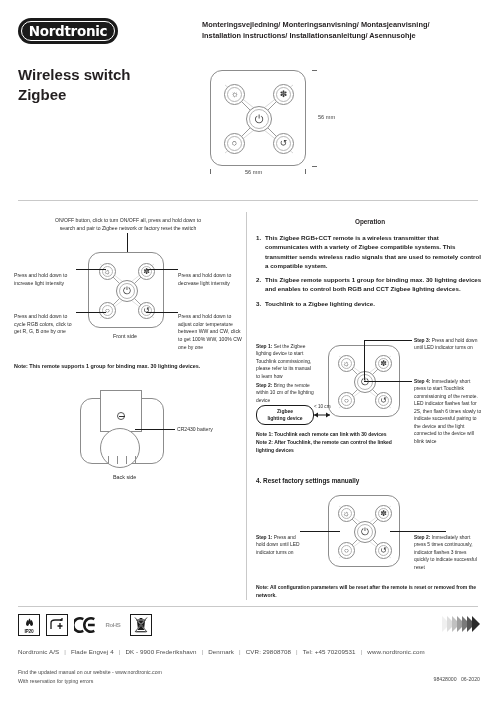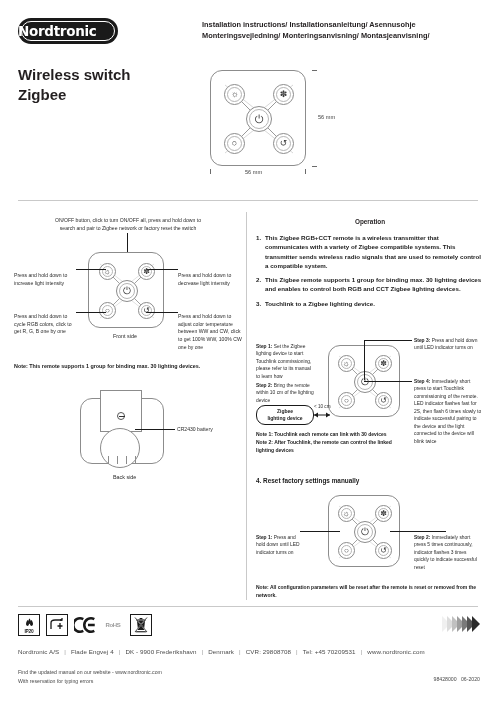--- a/index.html
+++ b/index.html
@@ -14,21 +14,21 @@
   }
   .page { position:absolute; inset:0; }
 
   
   .header { position:absolute; left:18px; top:18px; width:460px; height:38px; }
   .logo {
     position:absolute; left:0; top:0;
     width:100px; height:26px;
     background:#1a1a1a;
     border-radius:13px;
-    display:flex; align-items:center; 
+    display:flex; align-items:center; justify-content:center;
   }
   .logo::before{
     content:""; position:absolute; left:3px; top:3px; right:3px; bottom:3px;
     border:1px solid #ffffff; border-radius:11px;
   }
   .logo-text {
     color:#ffffff; font-size:13.5px; font-weight:bold; letter-spacing:-0.3px;
     font-family:"DejaVu Sans", sans-serif; position:relative; z-index:2;
   }
   .header-langs {
@@ -142,22 +142,22 @@
 </head>
 <body>
 
 <div class="page">
 
   <div class="header">
     <div class="logo">
       <span class="logo-text">Nordtronic</span>
     </div>
     <div class="header-langs">
+      <div>Monteringsvejledning/ Monteringsanvisning/ Montasjeanvisning/</div>
       <div>Installation instructions/ Installationsanleitung/ Asennusohje</div>
-      <div>Monteringsvejledning/ Monteringsanvisning/ Montasjeanvisning/</div>
     </div>
   </div>
 
   <div class="doc-title">
     <div>Wireless switch</div>
     <div>Zigbee</div>
   </div>
 
   <div class="top-diagram">
 

